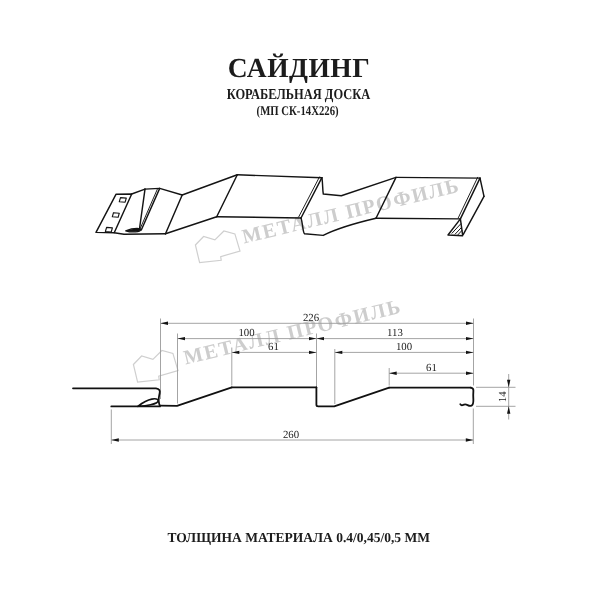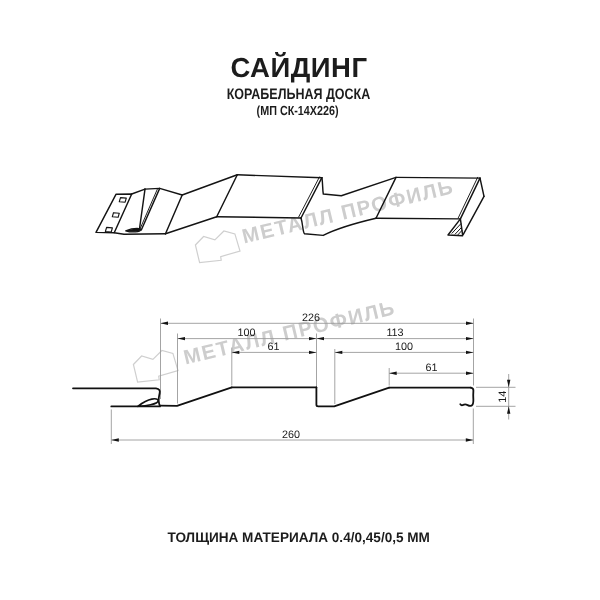--- a/index.html
+++ b/index.html
@@ -1,16 +1,16 @@
 <!DOCTYPE html>
 <html><head>
 <meta charset="utf-8">
 <style>
   html,body{margin:0;padding:0;background:#fff;}
-  #page{width:600px;height:600px;position:relative;background:#c4b5fd;font-family:Liberation Sans, sans-serif;will-change:transform;}
+  #page{width:600px;height:600px;position:relative;background:#c4b5fd;font-family:Liberation Serif, serif;will-change:transform;}
 </style>
 </head>
 <body>
 <div id="page">
 <svg width="600" height="600" viewBox="0 0 600 600" xmlns="http://www.w3.org/2000/svg" text-rendering="geometricPrecision">
 
   <rect x="0" y="0" width="600" height="600" fill="#ffffff"></rect>
 
   <text x="299" y="77" font-size="27.5" font-weight="bold" fill="#1c1c1c" text-anchor="middle" letter-spacing="0.5">САЙДИНГ</text>
 

